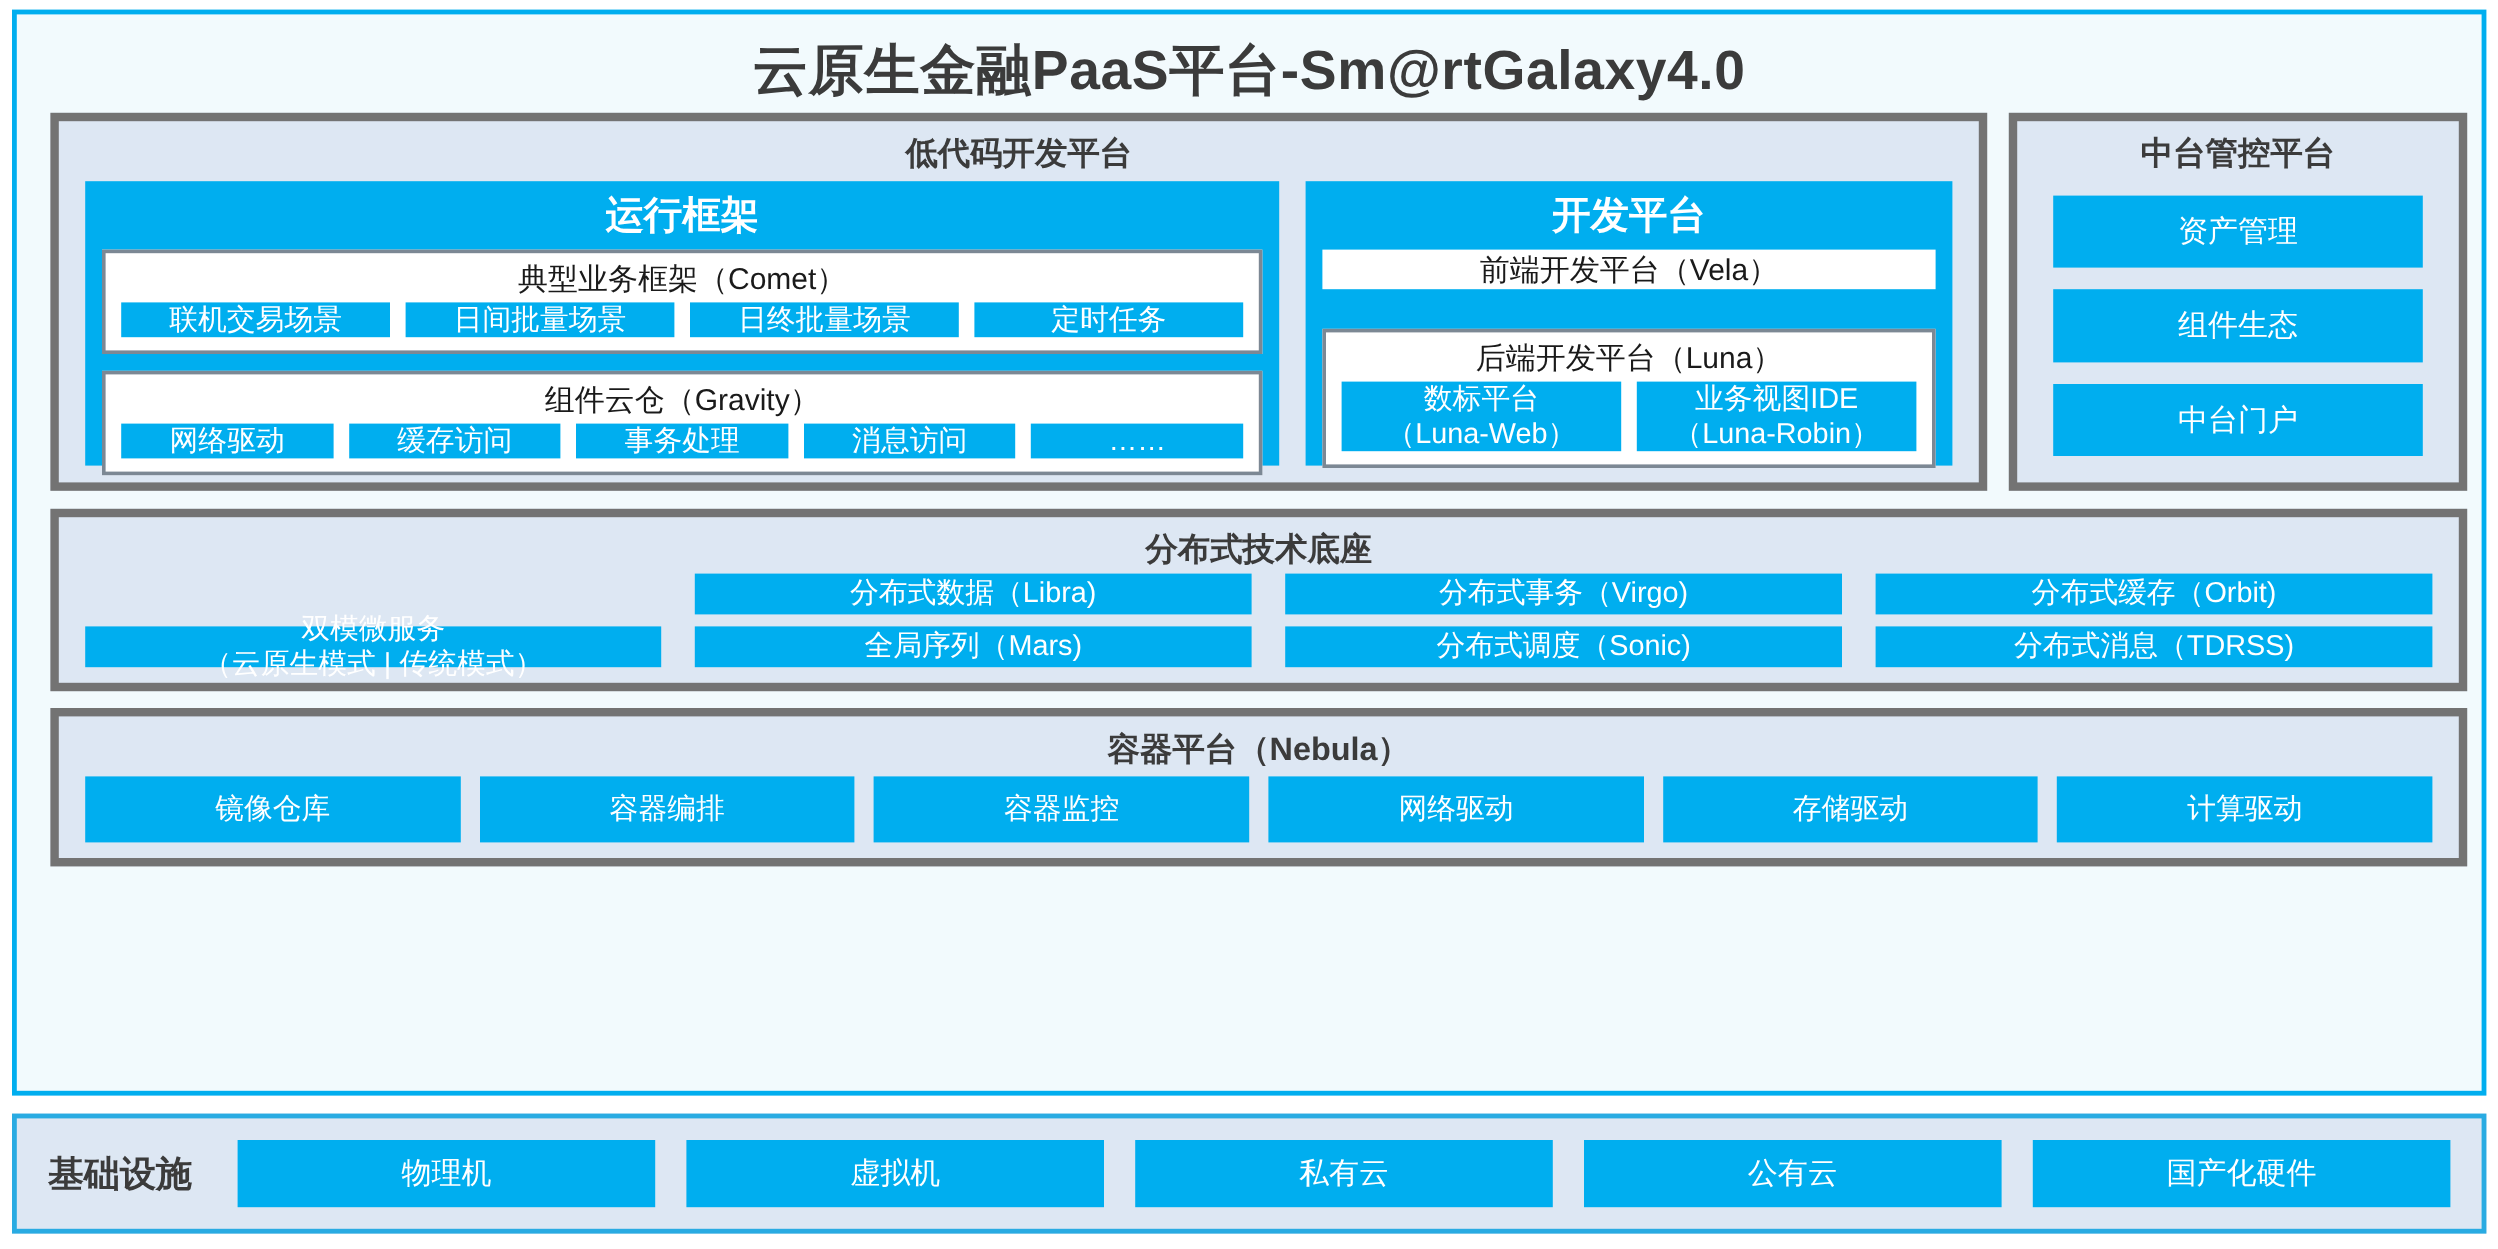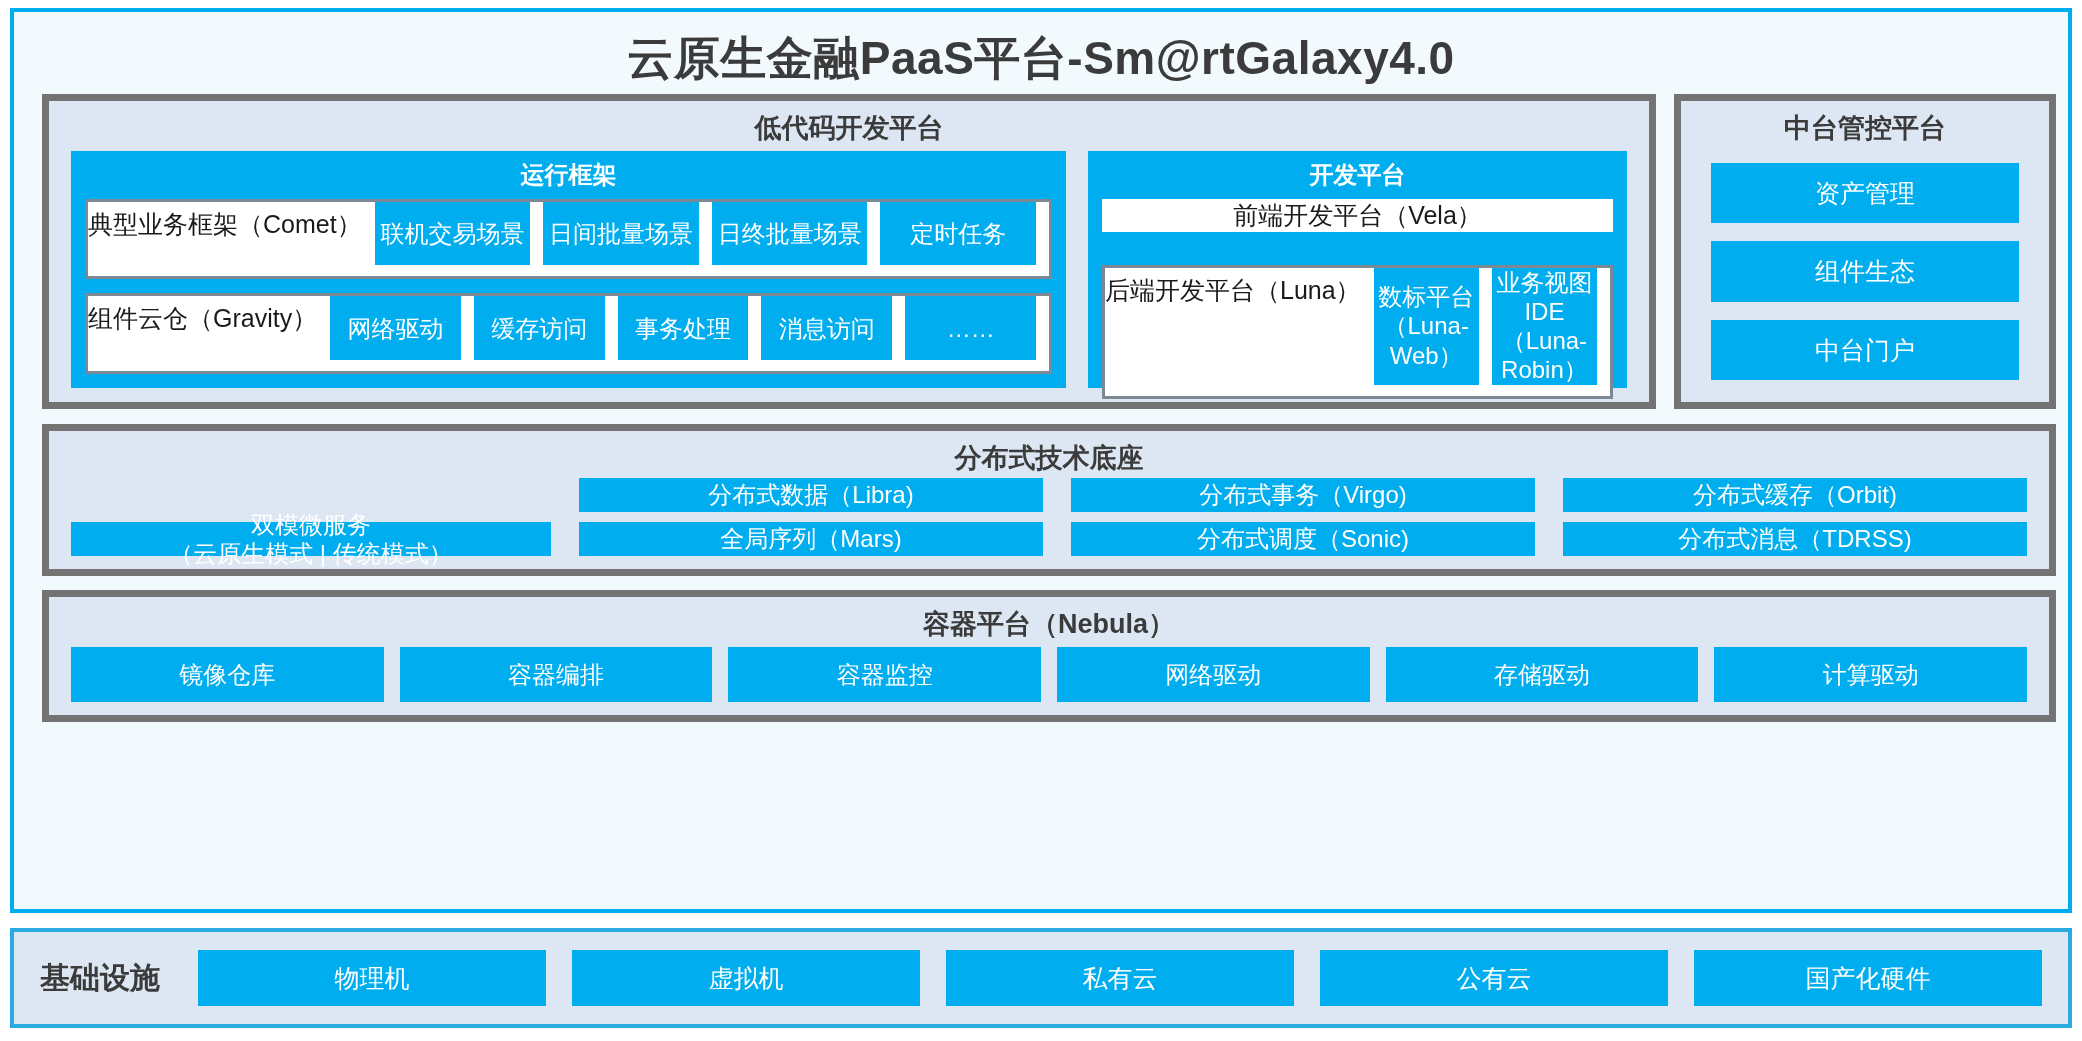--- a/index.html
+++ b/index.html
@@ -59,21 +59,21 @@
     font-size: 24px;
     line-height: 1.22;
     white-space: pre-line;
   }
 
   
   .whitecard {
     background: #ffffff;
     border: 3px solid #7c8894;
     display: flex;
-    flex-direction: row;
+    flex-direction: column;
   }
   .whitecard-title {
     text-align: center;
     font-size: 25px;
     color: #1a1a1a;
     padding: 7px 0 4px 0;
     line-height: 1.2;
     white-space: nowrap;
   }
   .whitecard-row {
@@ -99,21 +99,21 @@
   
   .subplatform {
     background: #00aeef;
     display: flex;
     flex-direction: column;
     padding: 0 14px 14px 14px;
   }
   .subplatform-title {
     text-align: center;
     color: #ffffff;
-    font-size: 24px;
+    font-size: 32px;
     font-weight: 700;
     padding: 10px 0 10px 0;
     line-height: 1.15;
     white-space: nowrap;
   }
   #runtime-framework { flex: 0 0 995px; }
   #dev-platform { flex: 1; }
 
   .rt-stack { display: flex; flex-direction: column; gap: 14px; flex: 1; }
   .rt-stack > .whitecard { flex: 1; }

